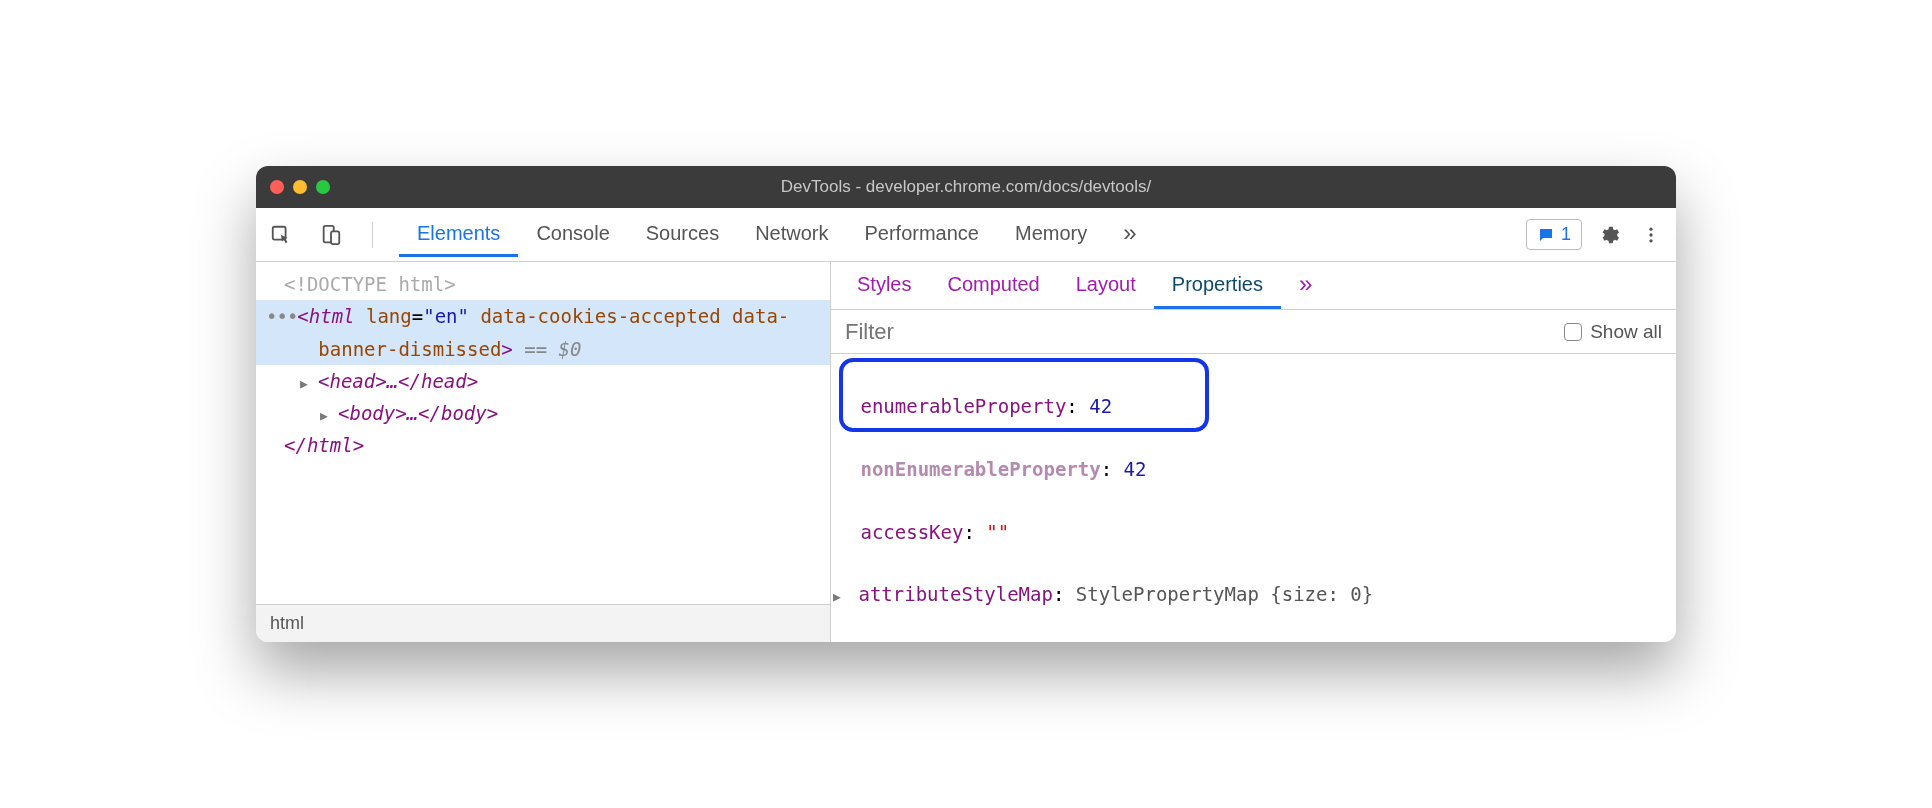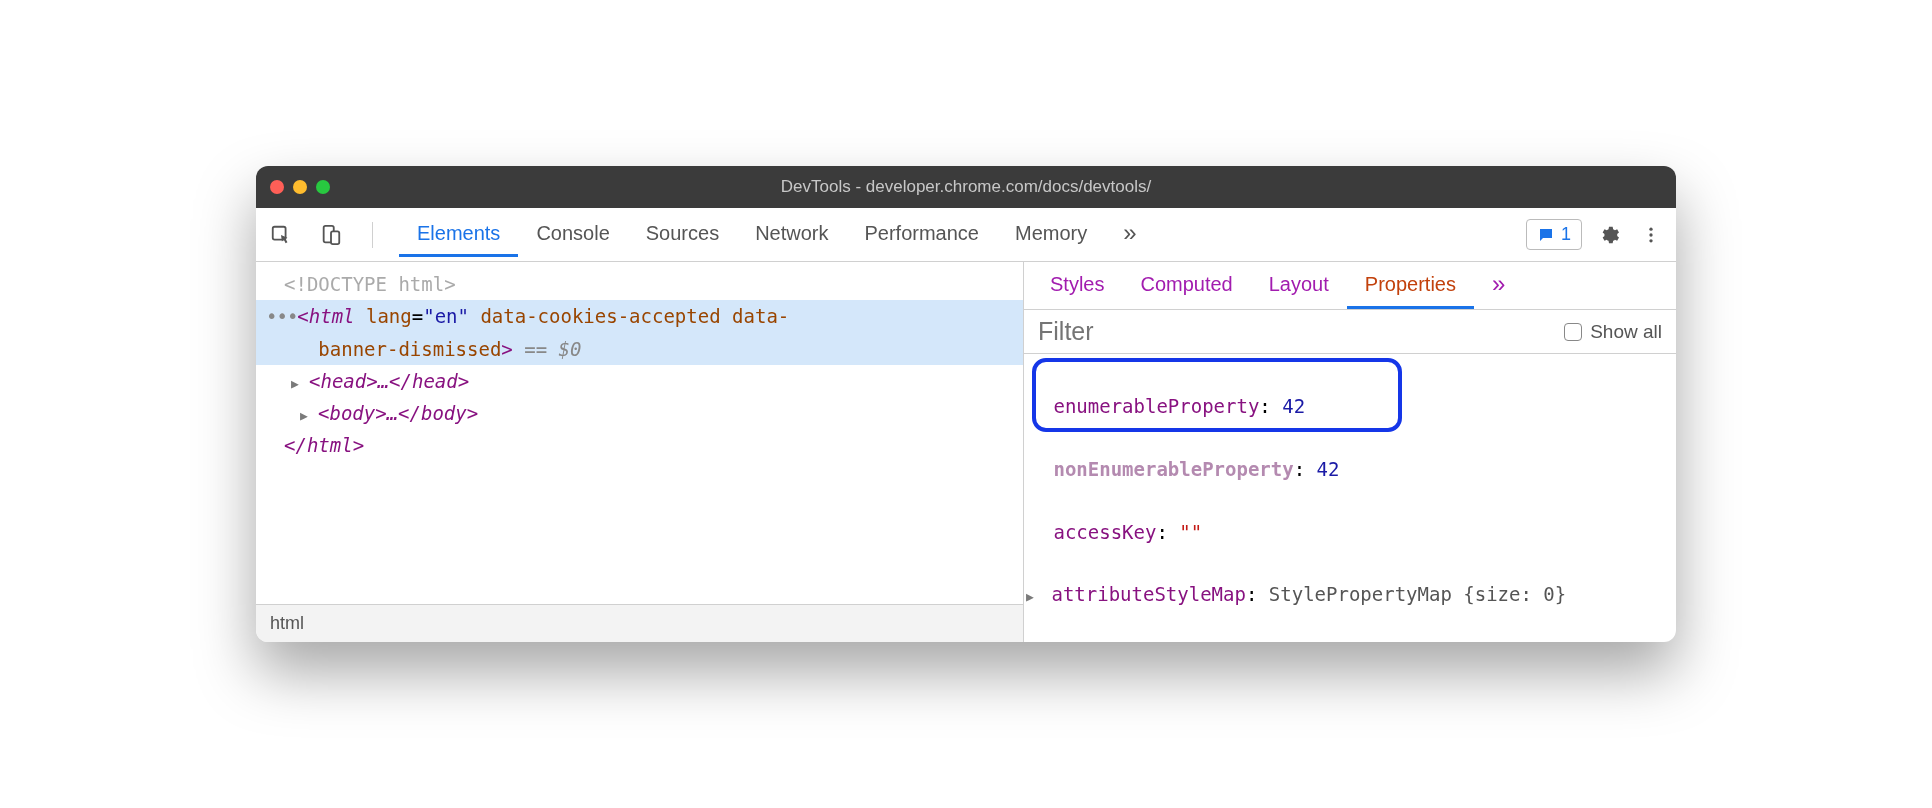--- a/index.html
+++ b/index.html
@@ -58,21 +58,21 @@
   }
   .tab.active { color:#1a73e8; border-bottom-color:#1a73e8; }
   .tb-right { margin-left:auto; display:flex; align-items:center; gap:12px; }
   .msg-badge {
     display:flex; align-items:center; gap:6px;
     padding:4px 10px; border:1px solid #bbb; border-radius:4px;
     color:#1a73e8; font-size:18px;
   }
   .content { display:flex; height:380px; }
   .left {
-    width:768px; border-right:1px solid #d0d0d0;
+    width:575px; border-right:1px solid #d0d0d0;
     display:flex; flex-direction:column;
     font-family: Menlo, Consolas, monospace;
   }
   .dom { flex:1; overflow:hidden; font-size:19px; line-height:1.7; padding-top:6px; }
   .dom-line { padding-left:28px; white-space:pre; }
   .dom-line.sel { background:#d4e7fa; }
   .doctype { color:#aaa; }
   .tagname { color:#881280;font-style:italic; }
   .attrname { color:#994500; }
   .attrval { color:#1a1aa6; }
@@ -85,28 +85,28 @@
     font-family: "Helvetica Neue", Arial, sans-serif;
   }
   .right { flex:1; display:flex; flex-direction:column; font-family: Menlo, Consolas, monospace; }
   .subtabs {
     display:flex; align-items:center; height:48px;
     border-bottom:1px solid #d0d0d0; padding:0 8px;
     font-family: "Helvetica Neue", Arial, sans-serif;
   }
   .subtab { padding:0 18px; height:100%; display:flex; align-items:center;
     color:#a21caf; font-size:20px; cursor:pointer; border-bottom:3px solid transparent; }
-  .subtab.active { color:#c2410c; border-bottom-color:#1a73e8; }
+  .subtab.active { color:#0c4a6e; border-bottom-color:#1a73e8; }
   .filterbar {
     display:flex; align-items:center; height:44px;
     border-bottom:1px solid #d0d0d0; padding:0 14px;
     font-family: "Helvetica Neue", Arial, sans-serif;
   }
   .filterbar input {
-    border:none; outline:none; font-size:25px; flex:1; color:#333;
+    border:none; outline:none; font-size:22px; flex:1; color:#333;
   }
   .showall { display:flex; align-items:center; gap:8px; color:#555; font-size:19px;justify-content:flex-end;}
   .checkbox { width:18px; height:18px; border:1.5px solid #888; border-radius:4px; }
   .props { flex:1; overflow:hidden; font-size:19px; line-height:1.65; padding:6px 0 0 18px; white-space:pre;}
   .pname-strong { color:#881280; font-weight:400; }
   .pname-dim { color:#b48ab0; font-weight:700; }
   .pname { color:#881280;margin-top:16px; }
   .pval-num { color:#1a1aa6; }
   .pval-str { color:#c41a16; }
   .pval-obj { color:#555; }
@@ -174,22 +174,22 @@
       </div>
     </div>
   </div>
 
   <div class="content">
     <div class="left">
       <div class="dom">
         <div class="dom-line"><span class="doctype">&lt;!DOCTYPE html&gt;</span></div>
         <div class="dom-line sel" style="padding-left:10px;"><span class="dots">•••</span><span class="tagname"><span>&lt;</span><span>html</span></span><span class="attrname"> lang</span><span>=</span><span class="attrval">"en"</span><span class="attrname"> data-cookies-accepted data-</span></div>
         <div class="dom-line sel"><span class="attrname">   banner-dismissed</span><span class="tagname">&gt;</span><span class="eq0"> == $0</span></div>
-        <div class="dom-line" style="padding-left:35px;"><span class="expand">▶</span><span class="tagname">&lt;head&gt;…&lt;/head&gt;</span></div>
-        <div class="dom-line" style="padding-left:44px;"><span class="expand">▶</span><span class="tagname">&lt;body&gt;…&lt;/body&gt;</span></div>
+        <div class="dom-line" style="padding-left:44px;"><span class="expand">▶</span><span class="tagname">&lt;head&gt;…&lt;/head&gt;</span></div>
+        <div class="dom-line" style="padding-left:64px;"><span class="expand">▶</span><span class="tagname">&lt;body&gt;…&lt;/body&gt;</span></div>
         <div class="dom-line"><span class="tagname">&lt;/html&gt;</span></div>
       </div>
       <div class="crumbs"><span>html</span></div>
     </div>
 
     <div class="right rightwrap">
       <div class="subtabs">
         <div class="subtab">Styles</div>
         <div class="subtab">Computed</div>
         <div class="subtab">Layout</div>

